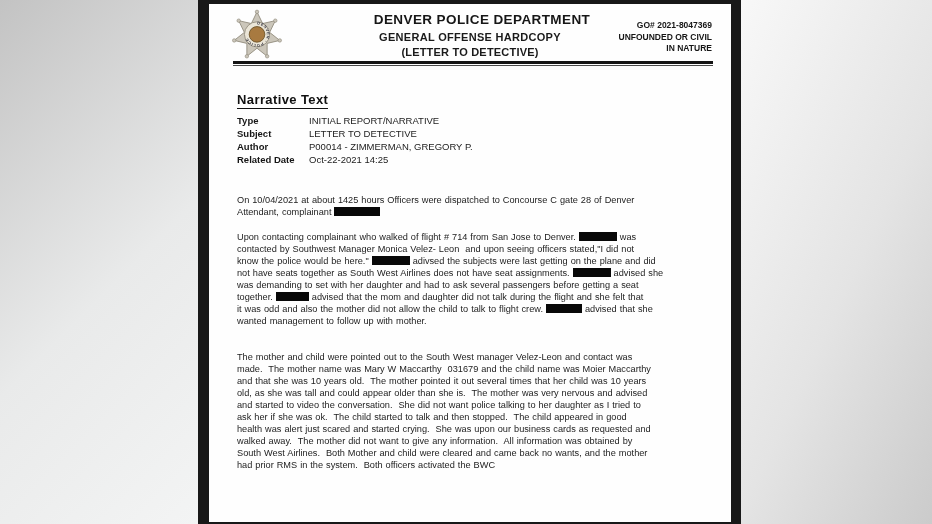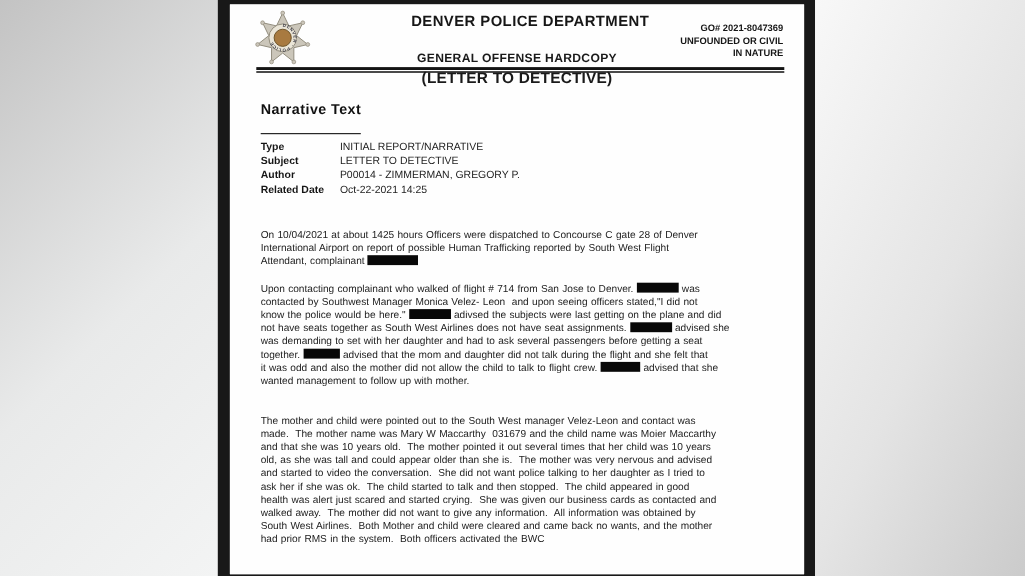--- a/index.html
+++ b/index.html
@@ -19,32 +19,32 @@
     border-width:4px 10px 2px 11px;
     background:#ffffff;
   }
   .doc { position:relative; width:100%; height:100%; background:#fefefe; color:#1f1f1f; overflow:hidden; }
 
   
   .doc-header { position:relative; height:57px; }
   .badge { position:absolute; left:22px; top:2px; width:52px; height:55px; }
   .header-center { text-align:center; padding-top:8px; }
   .agency   { font-size:13.5px; font-weight:bold; letter-spacing:.4px; color:#161616;padding-left:24px; }
-  .report-type    { font-size:11px;  font-weight:bold; letter-spacing:.3px; margin-top:20px; color:#1a1a1a; }
-  .report-subtype { font-size:14px; font-weight:bold; letter-spacing:.2px; margin-top:3px; color:#1a1a1a; }
+  .report-type    { font-size:11px;  font-weight:bold; letter-spacing:.3px; margin-top:4px; color:#1a1a1a; }
+  .report-subtype { font-size:11px; font-weight:bold; letter-spacing:.2px; margin-top:3px; color:#1a1a1a; }
   .header-right { position:absolute; top:16px; right:19px; text-align:right;
                   font-size:8.5px; font-weight:bold; line-height:11.5px; color:#161616; }
 
   .rule { margin:0 18px 0 24px; height:6px;
           background:linear-gradient(#141414 0 3px,#ffffff 3px 4px,#4a4a4a 4px 5px,transparent 5px); }
 
   
   .doc-body { padding:0 22px 0 28px; }
   .section-title { display:inline-block; margin-top:25px; font-size:13px; font-weight:bold;
-                   letter-spacing:.4px; color:#111; border-bottom:1.5px solid #111; padding-bottom:14px; }
+                   letter-spacing:.4px; color:#111; border-bottom:1.5px solid #111; padding-bottom:1px; }
   .fields { margin-top:5px; font-size:9.5px; }
   .field-row { display:flex; line-height:13px; }
   .field-label { width:68px; text-align:left; font-weight:bold; flex:none; color:#161616; }
   .field-value { margin-left:4px; white-space:pre; color:#222;text-align:right; }
 
   .para { font-size:9.2px; line-height:12px; word-spacing:.45px; color:#222; }
   .para .line { white-space:pre; }
   .p1 { margin-top:28px; }
   .p2 { margin-top:13px; }
   .p3 { margin-top:24px; }
@@ -107,41 +107,40 @@
             <span class="field-value">P00014 - ZIMMERMAN, GREGORY P.</span>
           </div>
           <div class="field-row">
             <span class="field-label">Related Date</span>
             <span class="field-value">Oct-22-2021 14:25</span>
           </div>
         </div>
       <div>
           <div class="para p1">
             <div class="line">On 10/04/2021 at about 1425 hours Officers were dispatched to Concourse C gate 28 of Denver</div>
-            <div class="line">International Airport on report of possible Human Trafficking reported by South West Flight</div>
             <div class="line">Attendant, complainant <span class="redaction" style="width: 46px;"></span></div>
           </div>
           <div class="para p2">
             <div class="line">Upon contacting complainant who walked of flight # 714 from San Jose to Denver. <span class="redaction" style="width: 38px;"></span> was</div>
             <div class="line">contacted by Southwest Manager Monica Velez- Leon  and upon seeing officers stated,"I did not</div>
             <div class="line">know the police would be here." <span class="redaction" style="width: 38px;"></span> adivsed the subjects were last getting on the plane and did</div>
             <div class="line">not have seats together as South West Airlines does not have seat assignments. <span class="redaction" style="width: 38px;"></span> advised she</div>
             <div class="line">was demanding to set with her daughter and had to ask several passengers before getting a seat</div>
             <div class="line">together. <span class="redaction" style="width: 33px;"></span> advised that the mom and daughter did not talk during the flight and she felt that</div>
             <div class="line">it was odd and also the mother did not allow the child to talk to flight crew. <span class="redaction" style="width: 36px;"></span> advised that she</div>
             <div class="line">wanted management to follow up with mother.</div>
           </div>
           <div class="para p3">
             <div class="line">The mother and child were pointed out to the South West manager Velez-Leon and contact was</div>
             <div class="line">made.  The mother name was Mary W Maccarthy  031679 and the child name was Moier Maccarthy</div>
             <div class="line">and that she was 10 years old.  The mother pointed it out several times that her child was 10 years</div>
             <div class="line">old, as she was tall and could appear older than she is.  The mother was very nervous and advised</div>
             <div class="line">and started to video the conversation.  She did not want police talking to her daughter as I tried to</div>
             <div class="line">ask her if she was ok.  The child started to talk and then stopped.  The child appeared in good</div>
-            <div class="line">health was alert just scared and started crying.  She was given our business cards as contacted and</div>
+            <div class="line">health was alert just scared and started crying.  She was upon our business cards as requested and</div>
             <div class="line">walked away.  The mother did not want to give any information.  All information was obtained by</div>
             <div class="line">South West Airlines.  Both Mother and child were cleared and came back no wants, and the mother</div>
             <div class="line">had prior RMS in the system.  Both officers activated the BWC</div>
           </div>
         </div>
     </div>
 
   </div>
 </div>
 

